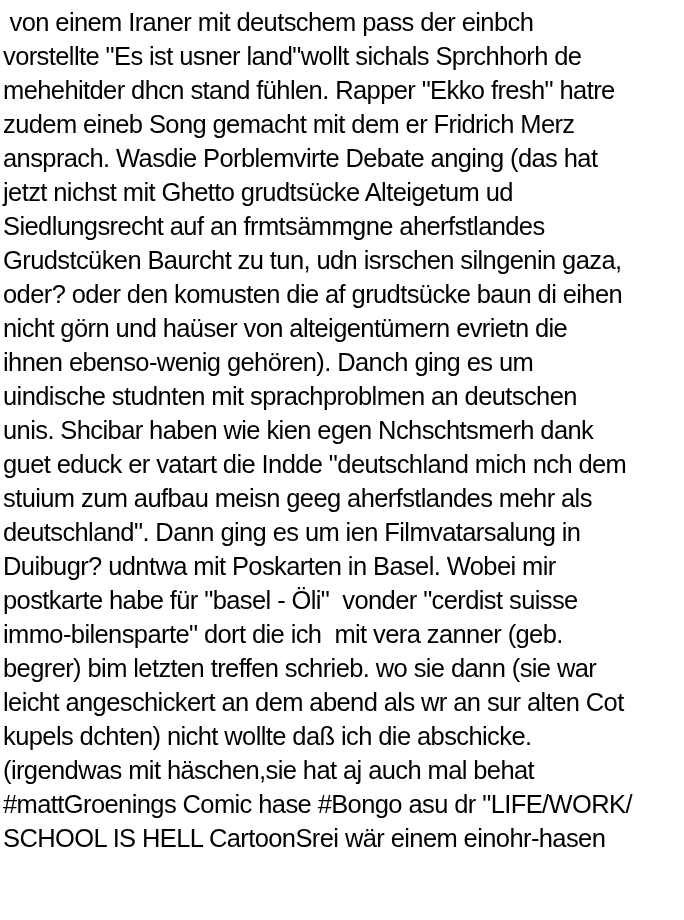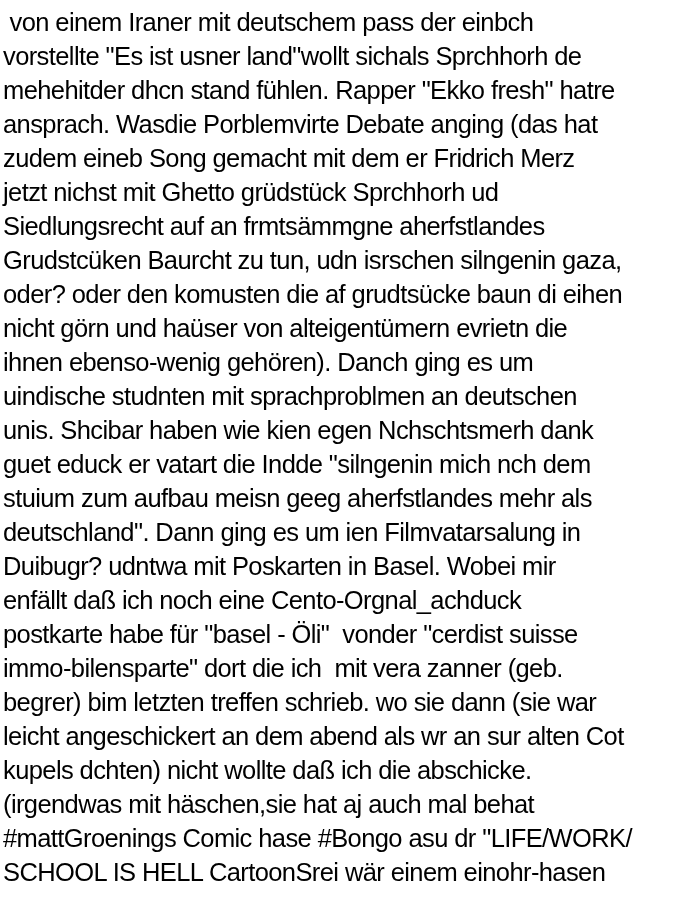--- a/index.html
+++ b/index.html
@@ -25,35 +25,34 @@
     height: 34px;
   }
 </style>
 </head>
 <body>
 
 <div class="page">
   <div class="line"> von einem Iraner mit deutschem pass der einbch</div>
   <div class="line">vorstellte "Es ist usner land"wollt sichals Sprchhorh de</div>
   <div class="line">mehehitder dhcn stand fühlen. Rapper "Ekko fresh" hatre</div>
+  <div class="line">zudem eineb Song gemacht mit dem er Fridrich Merz</div>
   <div class="line">ansprach. Wasdie Porblemvirte Debate anging (das hat</div>
-  <div class="line">zudem eineb Song gemacht mit dem er Fridrich Merz</div>
-  <div class="line">jetzt nichst mit Ghetto grüdstück Sprchhorh ud</div>
+  <div class="line">jetzt nichst mit Ghetto grudtsücke Alteigetum ud</div>
   <div class="line">Siedlungsrecht auf an frmtsämmgne aherfstlandes</div>
   <div class="line">Grudstcüken Baurcht zu tun, udn isrschen silngenin gaza,</div>
   <div class="line">oder? oder den komusten die af grudtsücke baun di eihen</div>
   <div class="line">nicht görn und haüser von alteigentümern evrietn die</div>
   <div class="line">ihnen ebenso-wenig gehören). Danch ging es um</div>
   <div class="line">uindische studnten mit sprachproblmen an deutschen</div>
   <div class="line">unis. Shcibar haben wie kien egen Nchschtsmerh dank</div>
-  <div class="line">guet educk er vatart die Indde "silngenin mich nch dem</div>
+  <div class="line">guet educk er vatart die Indde "deutschland mich nch dem</div>
   <div class="line">stuium zum aufbau meisn geeg aherfstlandes mehr als</div>
   <div class="line">deutschland". Dann ging es um ien Filmvatarsalung in</div>
   <div class="line">Duibugr? udntwa mit Poskarten in Basel. Wobei mir</div>
-  <div class="line">enfällt daß ich noch eine Cento-Orgnal_achduck</div>
   <div class="line">postkarte habe für "basel - Öli"  vonder "cerdist suisse</div>
   <div class="line">immo-bilensparte" dort die ich  mit vera zanner (geb.</div>
   <div class="line">begrer) bim letzten treffen schrieb. wo sie dann (sie war</div>
   <div class="line">leicht angeschickert an dem abend als wr an sur alten Cot</div>
   <div class="line">kupels dchten) nicht wollte daß ich die abschicke.</div>
   <div class="line">(irgendwas mit häschen,sie hat aj auch mal behat</div>
   <div class="line">#mattGroenings Comic hase #Bongo asu dr "LIFE/WORK/</div>
   <div class="line">SCHOOL IS HELL CartoonSrei wär einem einohr-hasen</div>
 </div>
 

